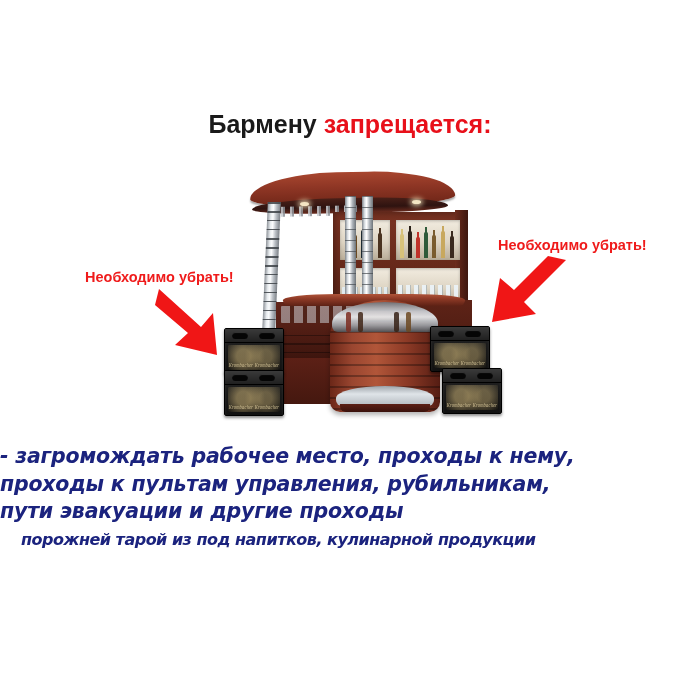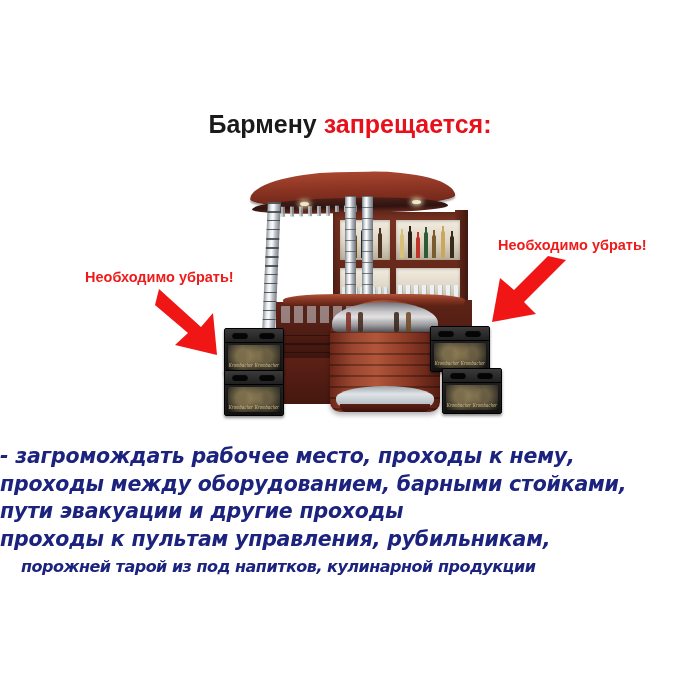--- a/index.html
+++ b/index.html
@@ -334,19 +334,18 @@
         <polygon points="78,4 36,46 48,58 4,66 12,22 26,34 60,0" fill="#f01616"></polygon>
       </svg>
     </div>
 
     <div class="anno" style="left:85px;top:120px;">Необходимо убрать!</div>
     <div class="anno" style="left:498px;top:88px;">Необходимо убрать!</div>
   </div>
 
   <div class="body-text">
     <span class="ln">- загромождать рабочее место, проходы к нему,</span>
-    <span class="ln">проходы между оборудованием, барными стойками,</span>
+    <span class="ln">проходы к пультам управления, рубильникам,</span>
     <span class="ln">пути эвакуации и другие проходы</span>
-    <span class="ln">проходы к пультам управления, рубильникам,</span>
     <span class="ln wide">порожней тарой из под напитков, кулинарной продукции</span>
   </div>
 
 </div>
 
 </body></html>

